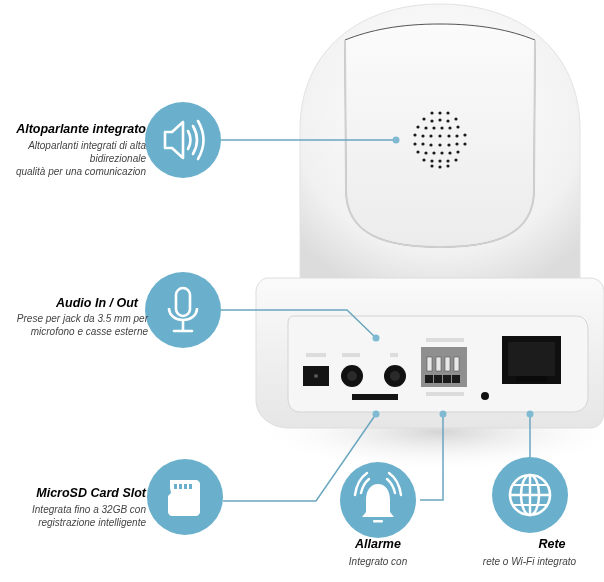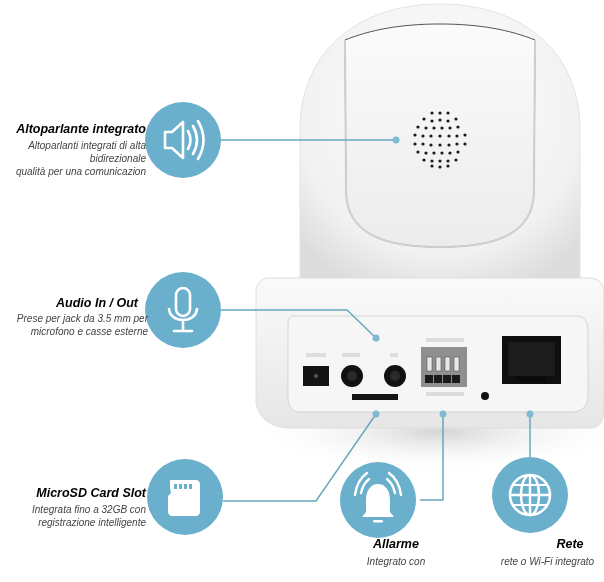--- a/index.html
+++ b/index.html
@@ -8,21 +8,21 @@
   .stage { position: absolute; left: 0; top: 0; width: 604px; height: 582px; }
   svg.art { position: absolute; left: 0; top: 0; }
   .feature-title {
     position: absolute; font-weight: bold; font-style: italic; font-size: 12.5px; color: #000000;
     white-space: nowrap;
   }
   .feature-desc {
     position: absolute; font-style: italic; font-size: 10px; line-height: 13px; color: #444;
   }
   .right { text-align: right; }
-  .center { text-align: center; margin-left: 18px; }
+  .center { text-align: center; }
 </style>
 </head>
 <body>
 
 <div class="stage">
 
   <svg class="art" width="604" height="582" viewBox="0 0 604 582">
     <defs>
       <radialGradient id="headGrad" cx="50%" cy="35%" r="70%">
         <stop offset="0%" stop-color="#ffffff"></stop>

